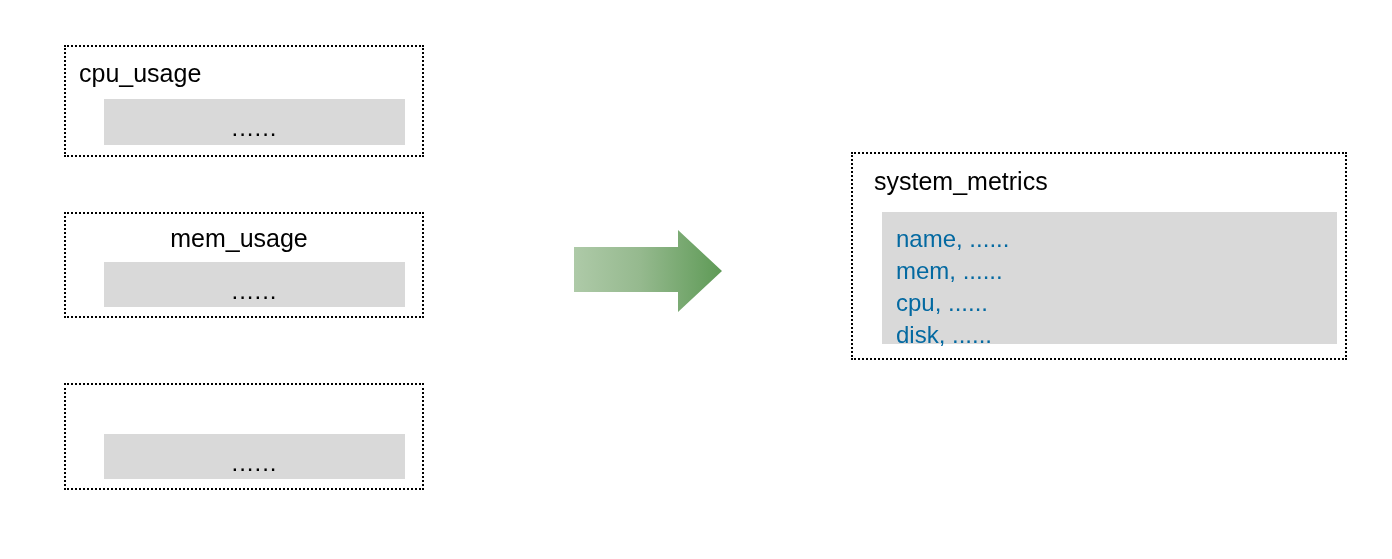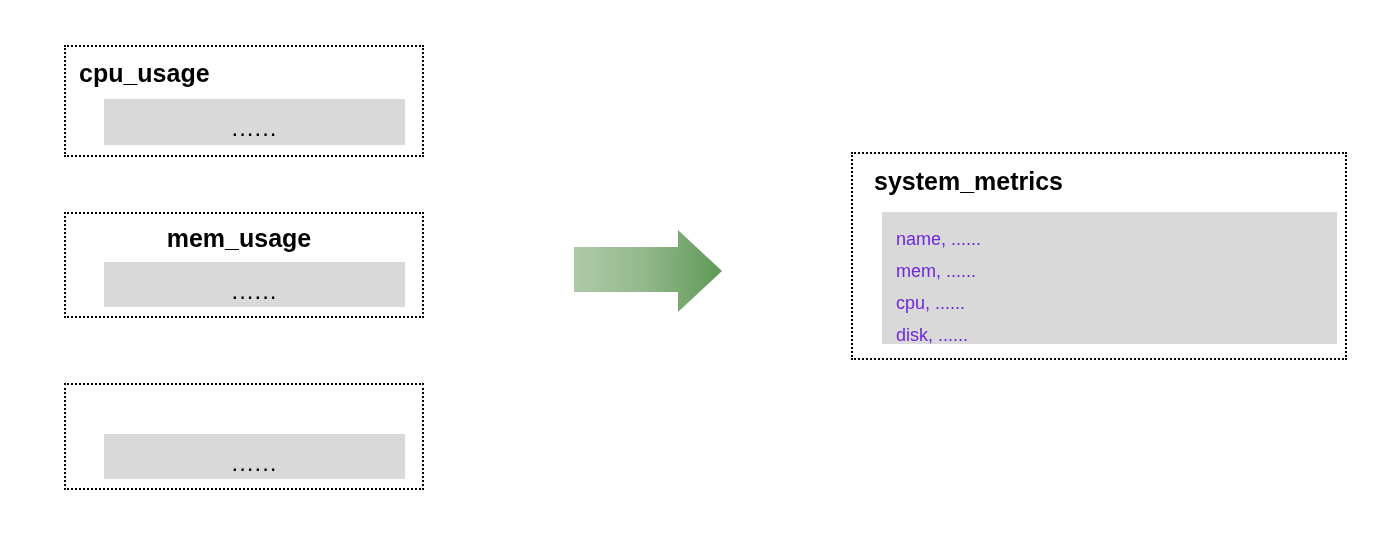--- a/index.html
+++ b/index.html
@@ -28,21 +28,21 @@
     border: 2px dotted #000000;
     background: #ffffff;
   }
 
   .box-title {
     position: absolute;
     font-size: 25px;
     line-height: 28px;
     color: #000000;
     white-space: nowrap;
-    font-weight: 700;
+    font-weight: 400;
   }
 
   
   .body-panel {
     position: absolute;
     background: #d9d9d9;
     box-sizing: border-box;
   }
 
   .ellipsis-center {
@@ -51,23 +51,23 @@
     right: 0;
     text-align: center;
     font-size: 24px;
     line-height: 24px;
     letter-spacing: 1px;
     color: #000000;
   }
 
   .field-list {
     position: absolute;
-    font-size: 18px;
+    font-size: 24px;
     line-height: 32px;
-    color: #6d28d9;
+    color: #0369a1;
     white-space: nowrap;
   }
   .field-row {
     display: block;
     white-space: pre;
   }
 
   
   #arrow-svg {
     position: absolute;

